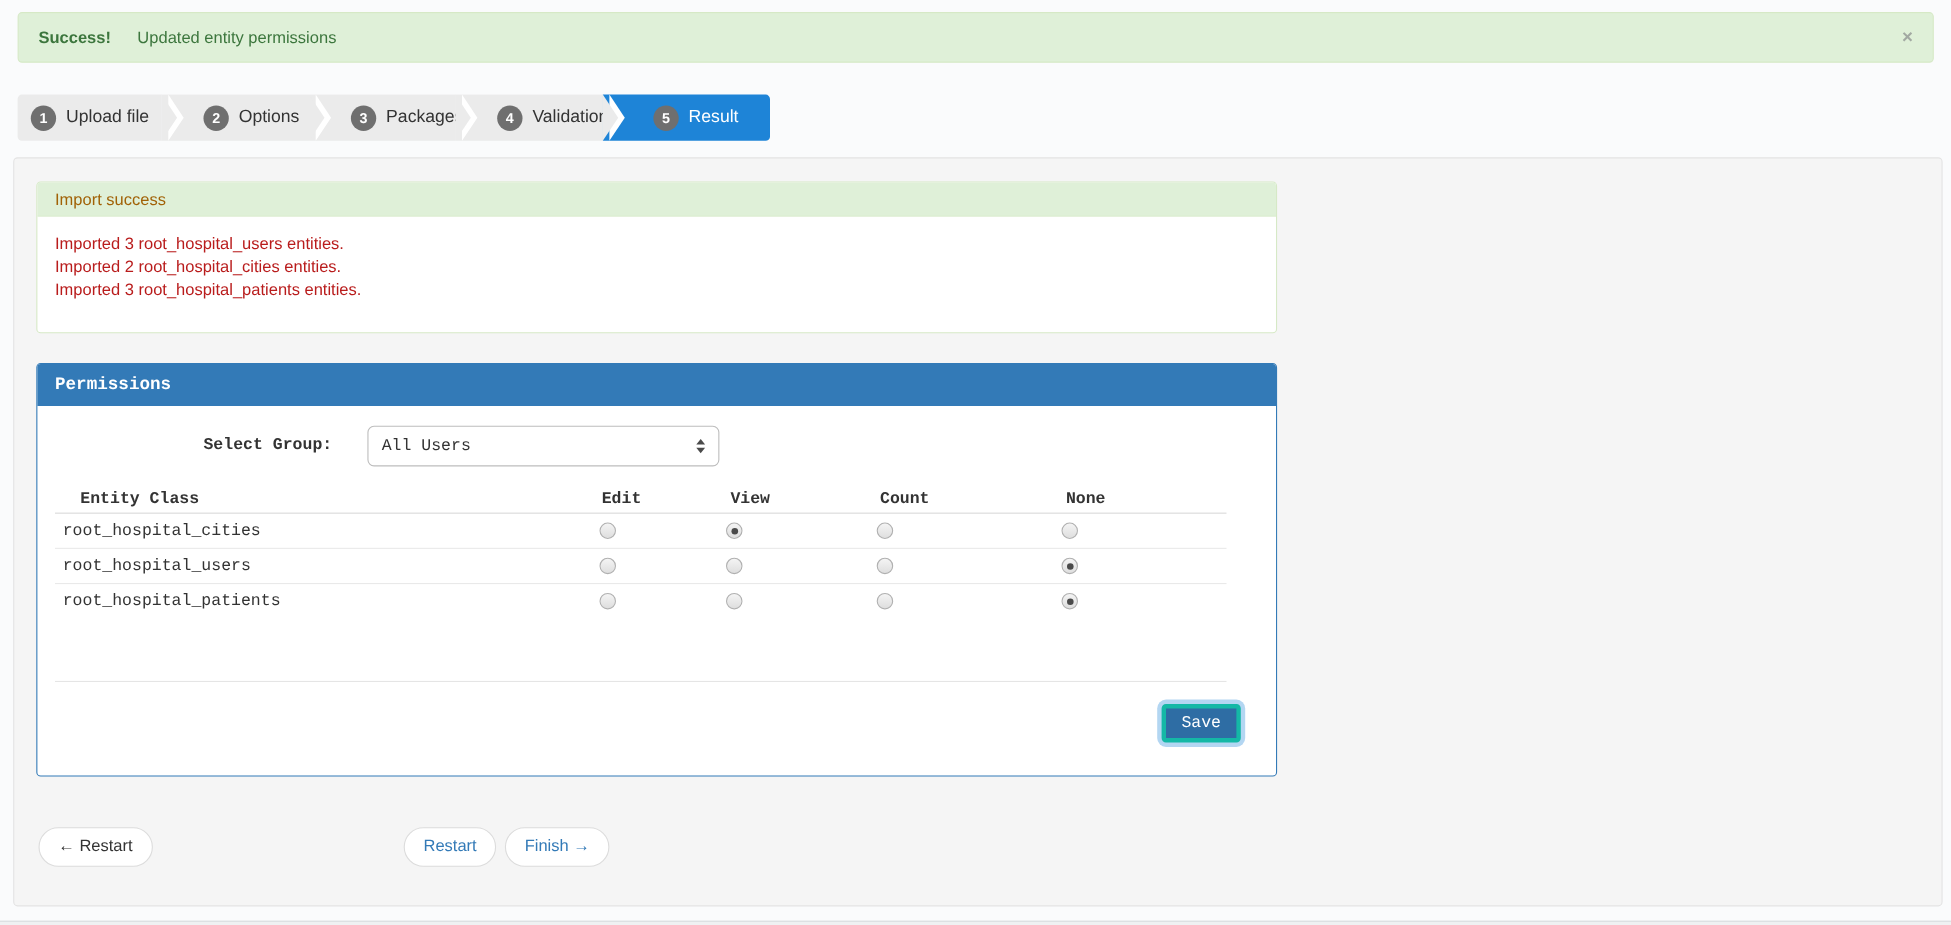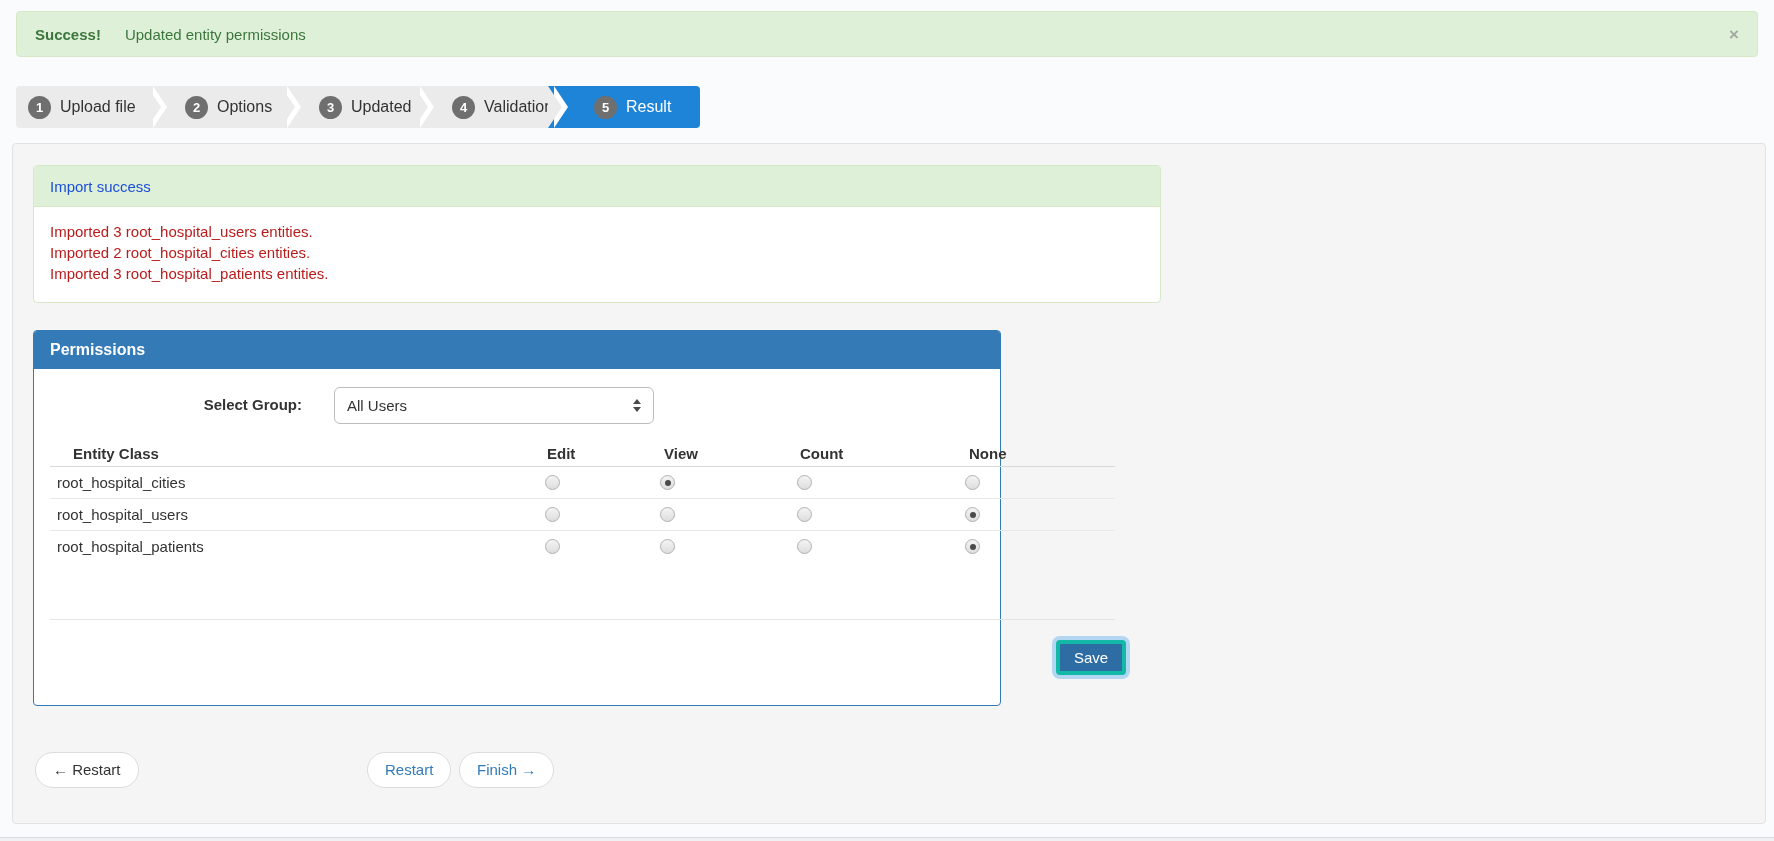--- a/index.html
+++ b/index.html
@@ -51,29 +51,29 @@
   .well {
     position:absolute; left:12px; top:143px; width:1754px; height:681px;
     background:#f5f5f5; border:1px solid #e3e3e3; border-radius:4px;
   }
   
   .panel-green {
     position:absolute; left:20px; top:21px; width:1128px; height:138px;
     background:#fff; border:1px solid #d6e9c6; border-radius:4px;
   }
   .panel-green-heading {
-    height:41px; background:#dff0d8; border-bottom:1px solid #d6e9c6;
-    border-radius:3px 3px 0 0; color:#1d4ed8; display:flex; align-items:center;
+    height:31px; background:#dff0d8; border-bottom:1px solid #d6e9c6;
+    border-radius:3px 3px 0 0; color:#a16207; display:flex; align-items:center;
     padding:0 16px; font-size:15px;
   }
   .panel-green-body { padding:14px 16px; line-height:21px; color:#b91c1c; }
   
   .panel-blue {
-    position:absolute; left:20px; top:186px; width:968px; height:376px;
-    background:#fff; border:1px solid #337ab7; border-radius:4px;
+    position:absolute; left:20px; top:186px; width:1128px; height:376px;
+    background:#fff; border:1px solid #337ab7; border-radius:4px;font-family:Liberation Mono, monospace;
   }
   .panel-blue-heading {
     height:38px; background:#337ab7; border-radius:3px 3px 0 0; color:#fff;
     display:flex; align-items:center; padding:0 16px; font-size:16px; font-weight:bold;
   }
   .panel-blue-body { position:relative; height:336px; }
   .sel-label {
     position:absolute; left:0; top:18px; width:268px; height:36px;
     line-height:36px; text-align:right; font-weight:bold;
   }
@@ -140,21 +140,21 @@
     <div class="step">
       <span class="step-num">1</span>
       <span class="step-label">Upload file</span>
     </div>
     <div class="step">
       <span class="step-num">2</span>
       <span class="step-label">Options</span>
     </div>
     <div class="step">
       <span class="step-num">3</span>
-      <span class="step-label">Updated</span>
+      <span class="step-label">Packages</span>
     </div>
     <div class="step">
       <span class="step-num">4</span>
       <span class="step-label">Validation</span>
     </div>
     <div class="step active">
       <span class="step-num">5</span>
       <span class="step-label">Result</span>
     </div>
   </div>

